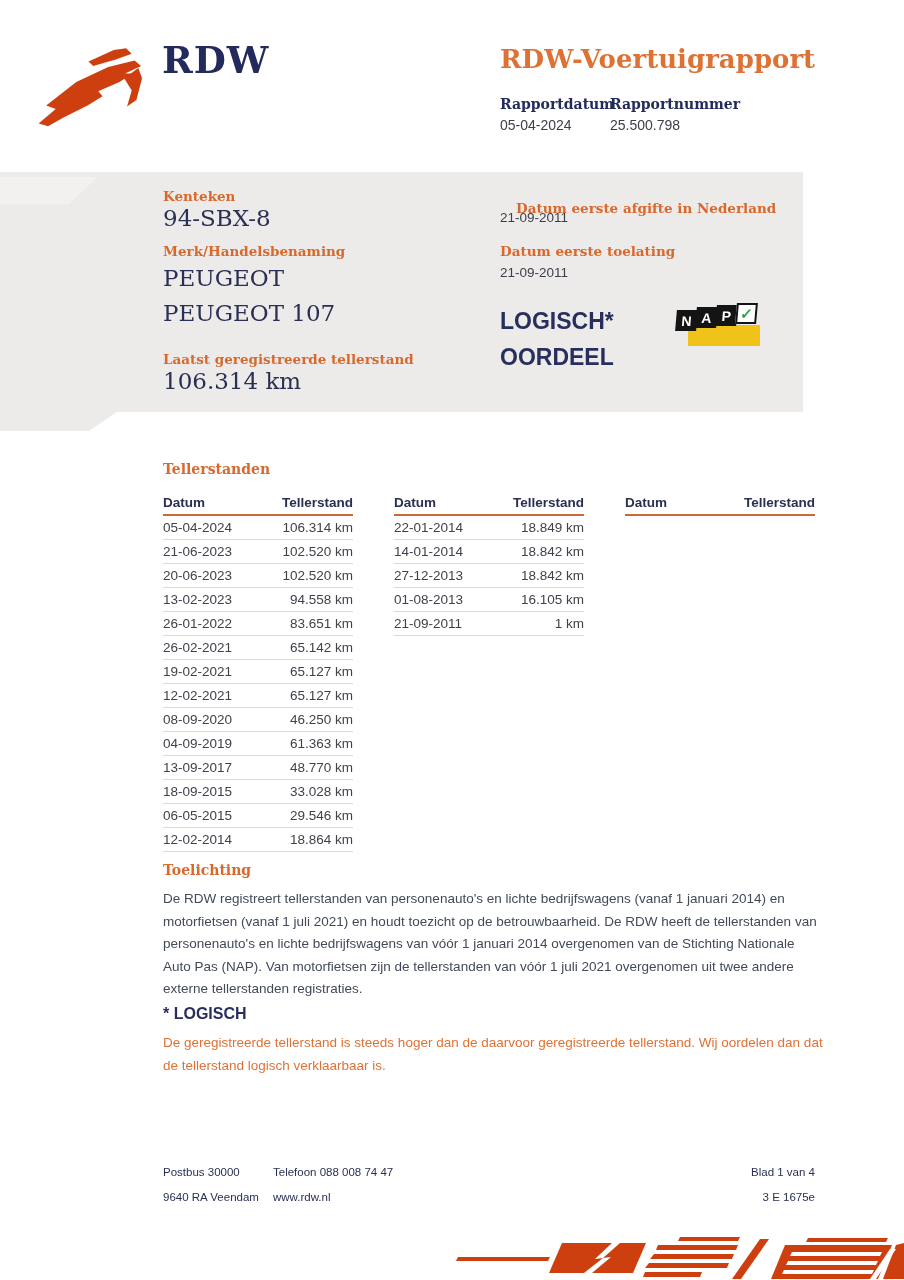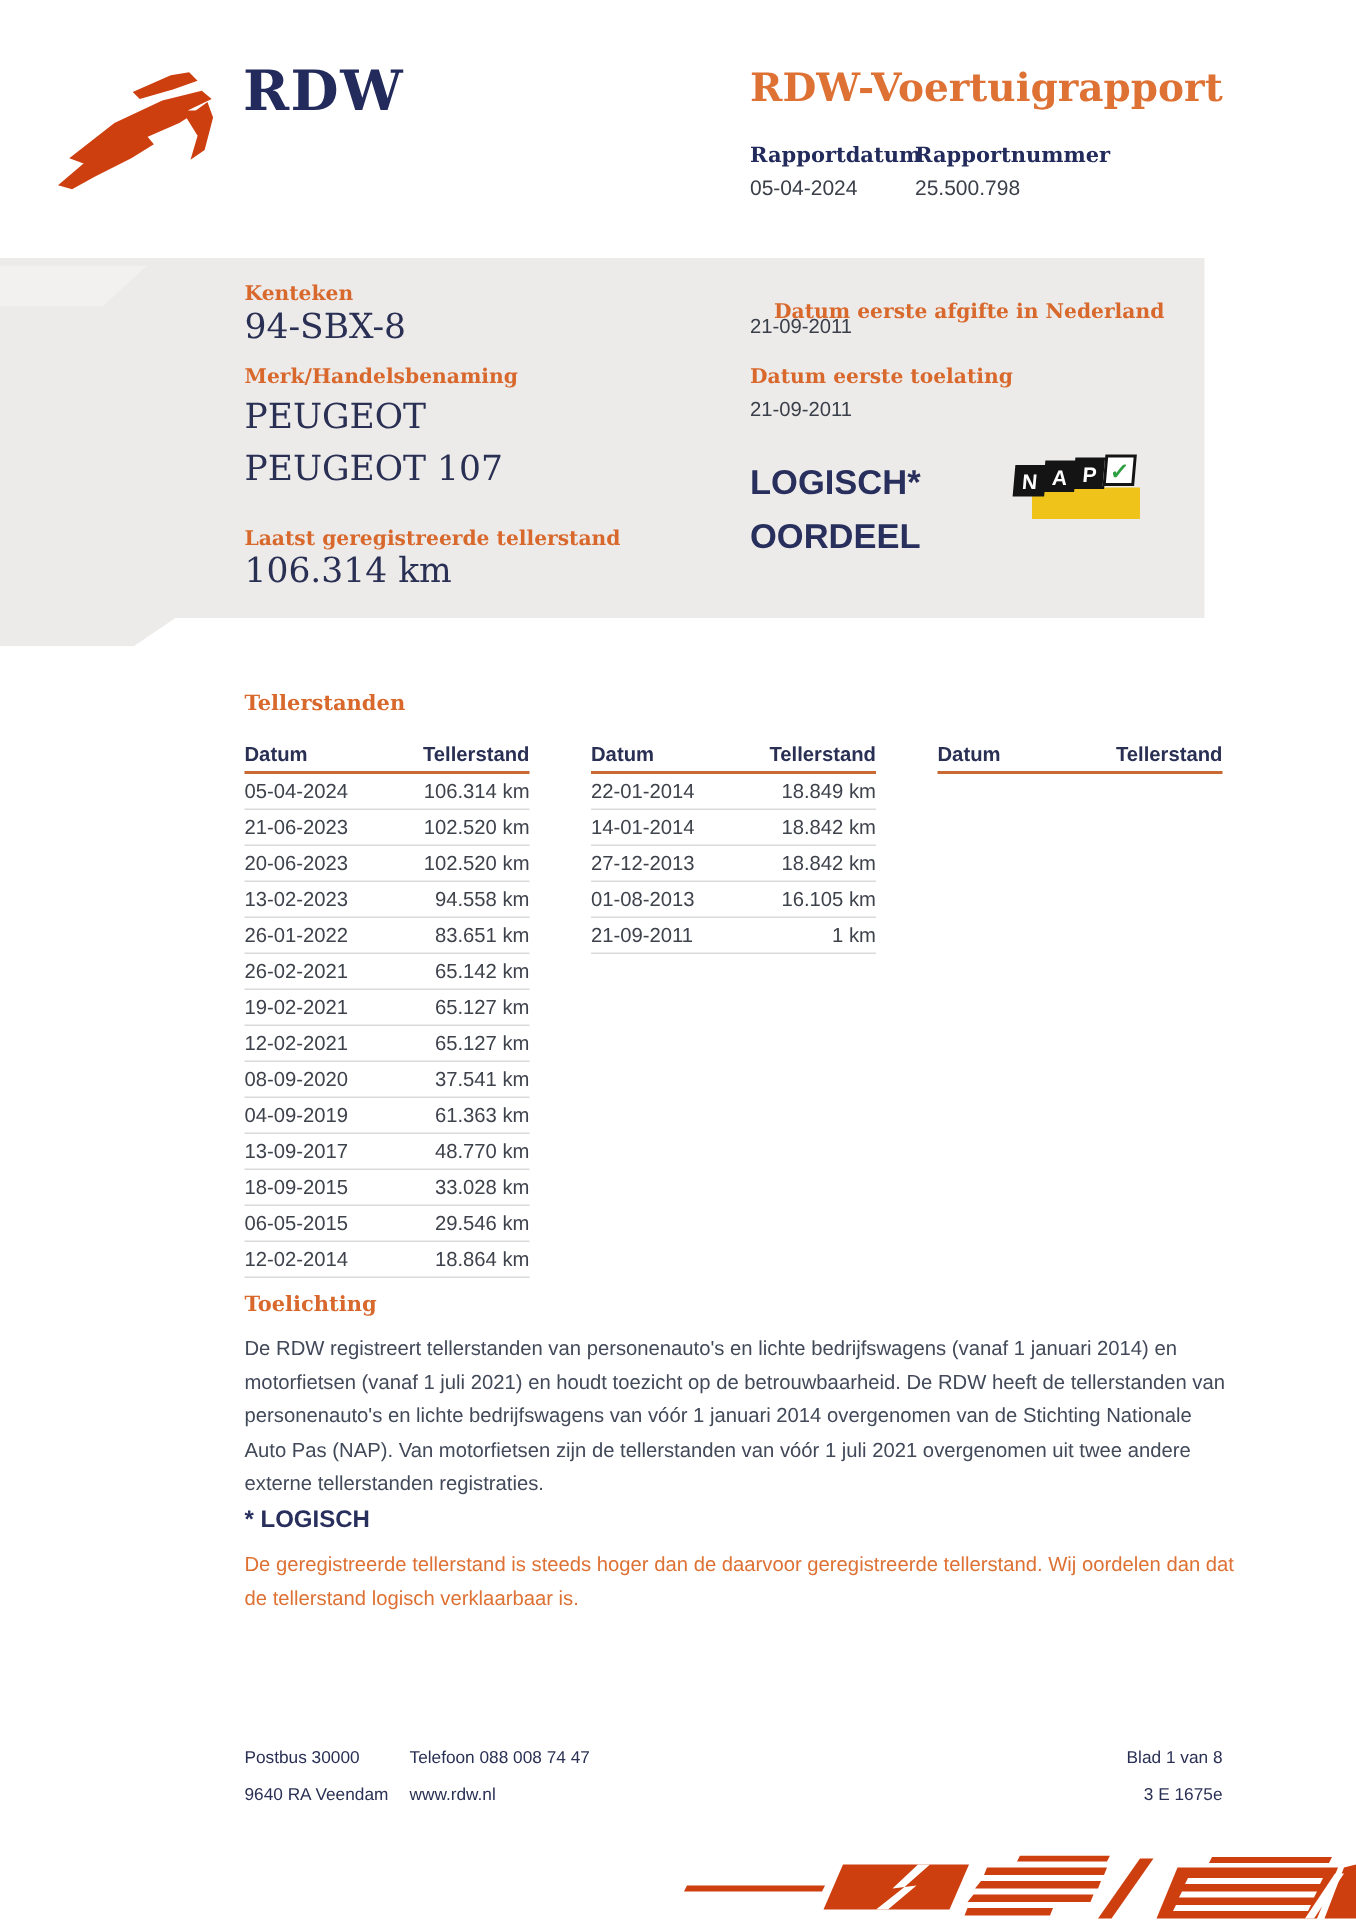--- a/index.html
+++ b/index.html
@@ -174,21 +174,21 @@
           <div class="trow">
             <span class="td-date">19-02-2021</span>
             <span class="td-val">65.127 km</span>
           </div>
           <div class="trow">
             <span class="td-date">12-02-2021</span>
             <span class="td-val">65.127 km</span>
           </div>
           <div class="trow">
             <span class="td-date">08-09-2020</span>
-            <span class="td-val">37.541 km</span>
+            <span class="td-val">46.250 km</span>
           </div>
           <div class="trow">
             <span class="td-date">04-09-2019</span>
             <span class="td-val">61.363 km</span>
           </div>
           <div class="trow">
             <span class="td-date">13-09-2017</span>
             <span class="td-val">48.770 km</span>
           </div>
           <div class="trow">
@@ -245,21 +245,21 @@
   <div id="toel-heading" class="abs">Toelichting</div>
   <div id="toel-text" class="abs">De RDW registreert tellerstanden van personenauto's en lichte bedrijfswagens (vanaf 1 januari 2014) en motorfietsen (vanaf 1 juli 2021) en houdt toezicht op de betrouwbaarheid. De RDW heeft de tellerstanden van personenauto's en lichte bedrijfswagens van vóór 1 januari 2014 overgenomen van de Stichting Nationale Auto Pas (NAP). Van motorfietsen zijn de tellerstanden van vóór 1 juli 2021 overgenomen uit twee andere externe tellerstanden registraties.</div>
 
   <div id="logisch-heading" class="abs">* LOGISCH</div>
   <div id="logisch-text" class="abs">De geregistreerde tellerstand is steeds hoger dan de daarvoor geregistreerde tellerstand. Wij oordelen dan dat de tellerstand logisch verklaarbaar is.</div>
 
   <div id="ft-a1" class="abs ft">Postbus 30000</div>
   <div id="ft-a2" class="abs ft">9640 RA Veendam</div>
   <div id="ft-b1" class="abs ft">Telefoon 088 008 74 47</div>
   <div id="ft-b2" class="abs ft">www.rdw.nl</div>
-  <div id="ft-c1" class="abs ft">Blad 1 van 8</div>
+  <div id="ft-c1" class="abs ft">Blad 1 van 4</div>
   <div id="ft-c2" class="abs ft">3 E 1675e</div>
 
   <svg id="stripes" class="abs" viewBox="0 0 464 43">
     <g fill="#CE3F10">
       <path d="M18 20 H110 L108 24 H16 Z"></path>
       <path d="M122 6 H206 L193 36 H109 Z"></path>
       <path d="M218 8 H298 L296 13 H216 Z"></path>
       <path d="M214 17 H294 L292 22 H210 Z"></path>
       <path d="M209 26 H289 L287 31 H205 Z"></path>
       <path d="M205 35 H262 L260 40 H203 Z"></path>

